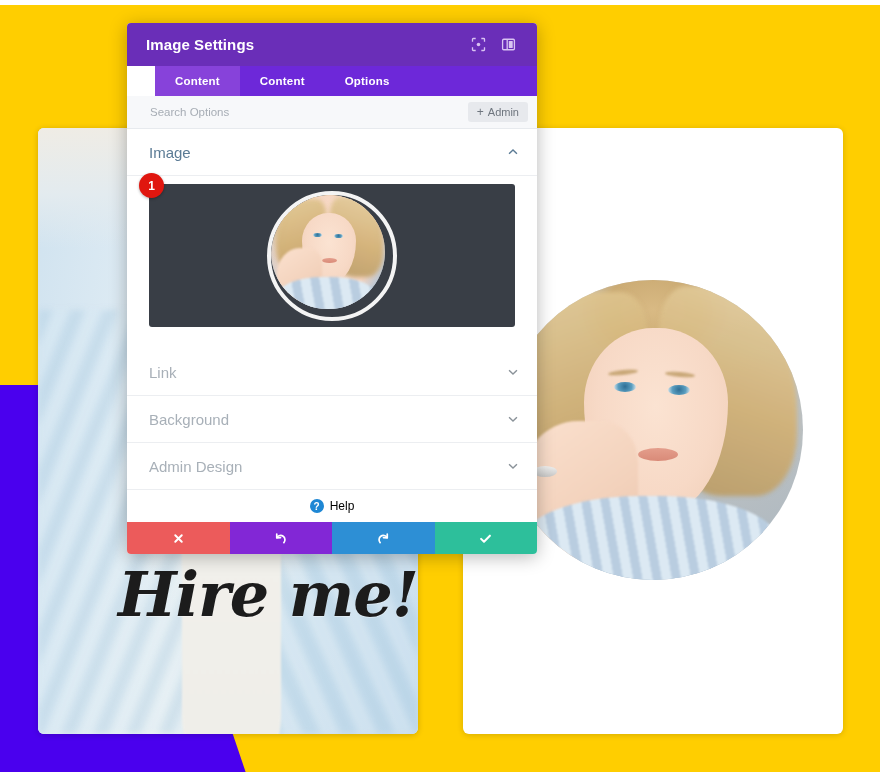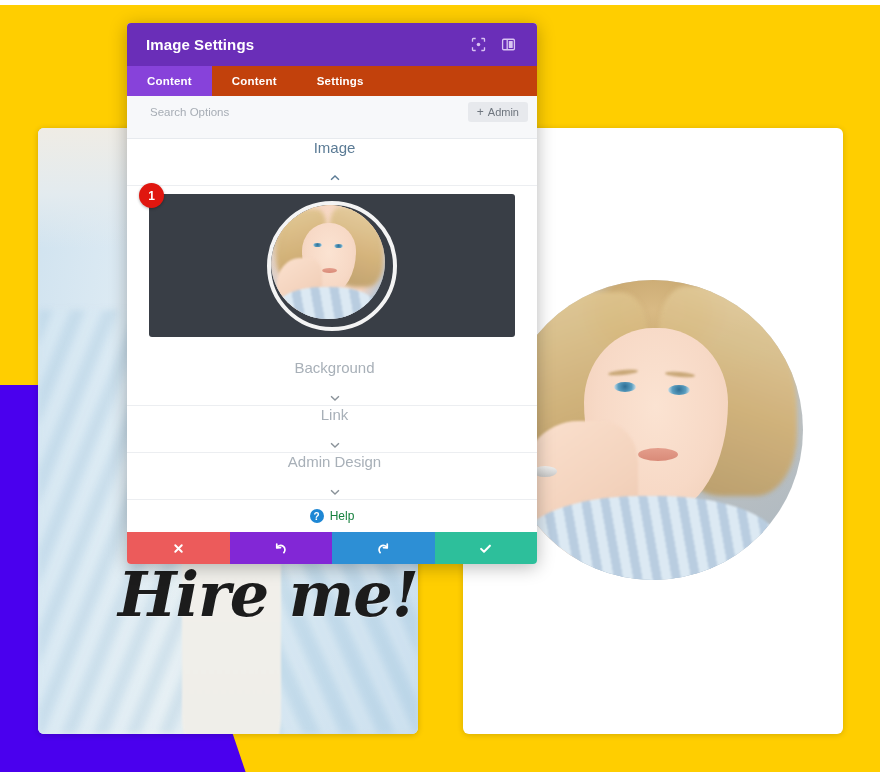--- a/index.html
+++ b/index.html
@@ -147,47 +147,47 @@
   }
   .modal-title{
     color:#ffffff;font-size:15px;font-weight:bold;flex:1;letter-spacing:.1px;
   }
   .hdr-btn{
     width:26px;height:26px;display:flex;align-items:center;justify-content:center;
     margin-left:4px;cursor:pointer;
   }
   .hdr-btn svg{display:block;}
 
-  .tabbar{background:#c2410c;height:30px;display:flex;align-items:stretch;}
+  .tabbar{background:#6d28d9;height:30px;display:flex;align-items:stretch;margin-left:28px;}
   .tab{
     display:flex;align-items:center;justify-content:center;
     color:#ffffff;font-size:11.5px;font-weight:bold;cursor:pointer;
     padding:0 20px;letter-spacing:.2px;
   }
   .tab.active{background:#8742DA;}
 
   .searchbar{
     height:31px;background:#F7F8FA;border-bottom:1px solid #e7eaee;
-    display:flex;align-items:center;padding:0 9px 11px 21px;
+    display:flex;align-items:center;padding:0 9px 1px 21px;
   }
   .search-input{
     flex:1;border:0;background:transparent;outline:none;
     font-family:"Liberation Sans", sans-serif;font-size:11.5px;color:#8b9199;
   }
   .search-input::placeholder{color:#a7adb5;}
   .filter-btn{
     background:#E7E9ED;color:#6e757e;font-size:11px;border-radius:3px;
     padding:4px 9px;display:flex;align-items:center;gap:4px;cursor:pointer;
   }
   .filter-plus{font-size:12px;line-height:1;}
 
   .section{
     border-bottom:1px solid #eceef1;
     display:flex;align-items:center;height:46px;padding:0 17px 0 22px;
-    cursor:pointer;background:#fff;position:relative;flex-direction:column;
+    cursor:pointer;background:#fff;position:relative;
   }
   .section-title{flex:1;font-size:15px;color:#a8b0b8;}
   .section.open .section-title{color:#5B7B95;}
   .chev{width:14px;height:14px;}
 
   .image-panel-wrap{position:relative;padding:8px 22px 22px 22px;background:#fff;}
   .image-panel{
     position:relative;height:143px;background:#393E46;border-radius:3px;
     display:flex;align-items:center;justify-content:center;
   }
@@ -203,21 +203,21 @@
   }
 
   .helprow{
     height:32px;display:flex;align-items:center;justify-content:center;
     gap:6px;background:#fff;
   }
   .help-icon{
     width:14px;height:14px;border-radius:50%;background:#1E87D4;color:#fff;
     font-size:10px;font-weight:bold;display:flex;align-items:center;justify-content:center;
   }
-  .help-label{font-size:12px;color:#15803d;cursor:pointer;}
+  .help-label{font-size:12px;color:#000000;cursor:pointer;}
 
   .footer{display:flex;height:32px;border-radius:0 0 4px 4px;overflow:hidden;}
   .fbtn{
     flex:1;display:flex;align-items:center;justify-content:center;
     color:#fff;cursor:pointer;
   }
   .fbtn svg{display:block;}
   .fbtn.cancel{background:#EC5B5B;}
   .fbtn.undo{background:#8227D6;}
   .fbtn.redo{background:#2D8FD5;}
@@ -277,21 +277,21 @@
           <rect x="1.7" y="2.4" width="12.6" height="11.2" rx="1.2"></rect>
           <line x1="6.6" y1="2.4" x2="6.6" y2="13.6"></line>
           <rect x="8.3" y="4.2" width="4.2" height="7.6" rx=".6" fill="#d9c3f2" stroke="none"></rect>
         </svg>
       </div>
     </div>
 
     <div class="tabbar">
       <div class="tab active">Content</div>
       <div class="tab">Content</div>
-      <div class="tab">Settings</div>
+      <div class="tab">Options</div>
     </div>
 
     <div class="searchbar">
       <input class="search-input" type="text" placeholder="Search Options" style="">
       <div class="filter-btn">
         <span class="filter-plus">+</span>
         <span>Admin</span>
       </div>
     </div>
 
@@ -315,28 +315,28 @@
             <div class="eye r" style="width:9px;height:4px;"></div>
             <div class="lips" style="width:15px;height:5px;"></div>
             <div class="hand"></div>
             <div class="shirt"></div>
           </div>
         </div>
       </div>
     </div>
 
     <div class="section">
-      <div class="section-title">Background</div>
+      <div class="section-title">Link</div>
       <svg class="chev" viewBox="0 0 16 16" fill="none" stroke="#8a9299" stroke-width="1.6">
         <path d="M3.5 6 8 10.4 12.5 6"></path>
       </svg>
     </div>
 
     <div class="section">
-      <div class="section-title">Link</div>
+      <div class="section-title">Background</div>
       <svg class="chev" viewBox="0 0 16 16" fill="none" stroke="#8a9299" stroke-width="1.6">
         <path d="M3.5 6 8 10.4 12.5 6"></path>
       </svg>
     </div>
 
     <div class="section">
       <div class="section-title">Admin Design</div>
       <svg class="chev" viewBox="0 0 16 16" fill="none" stroke="#8a9299" stroke-width="1.6">
         <path d="M3.5 6 8 10.4 12.5 6"></path>
       </svg>

